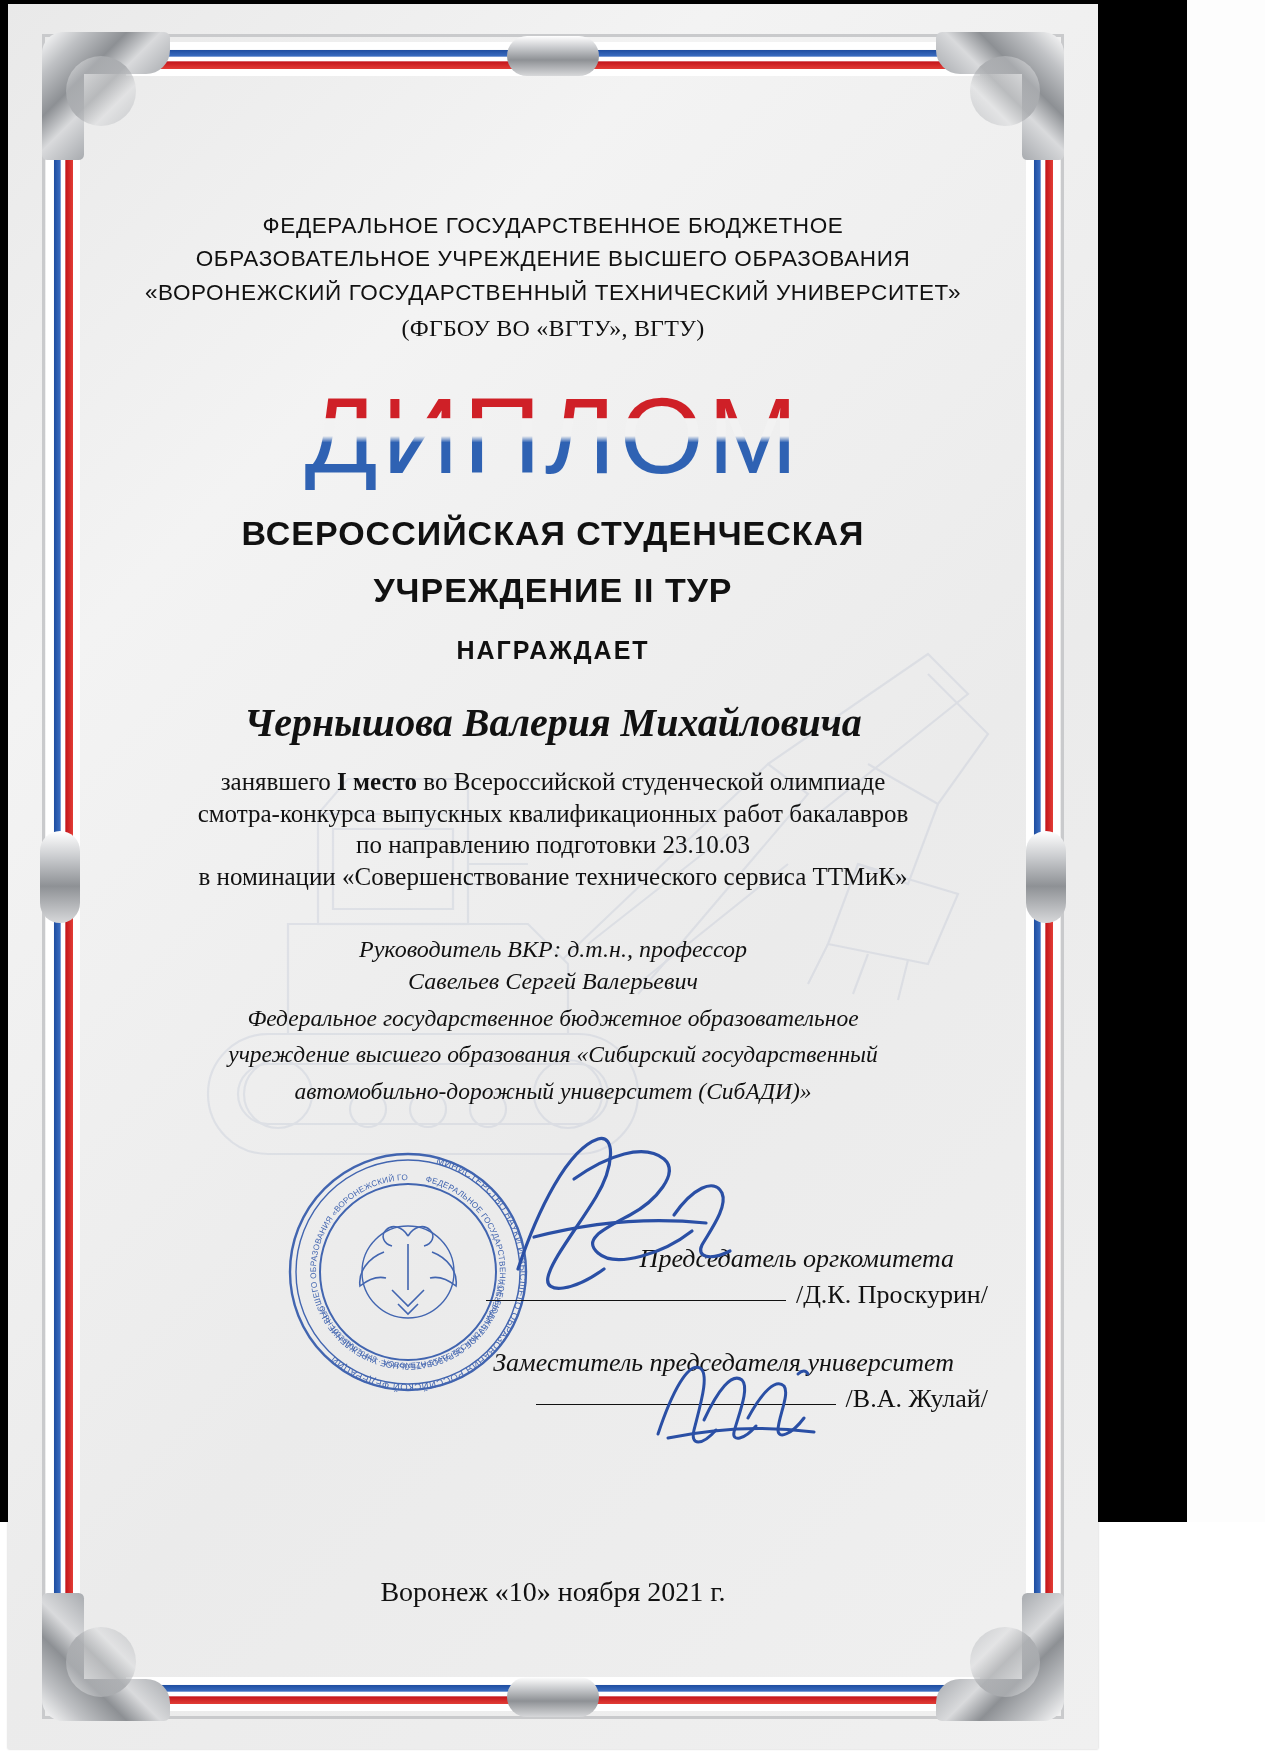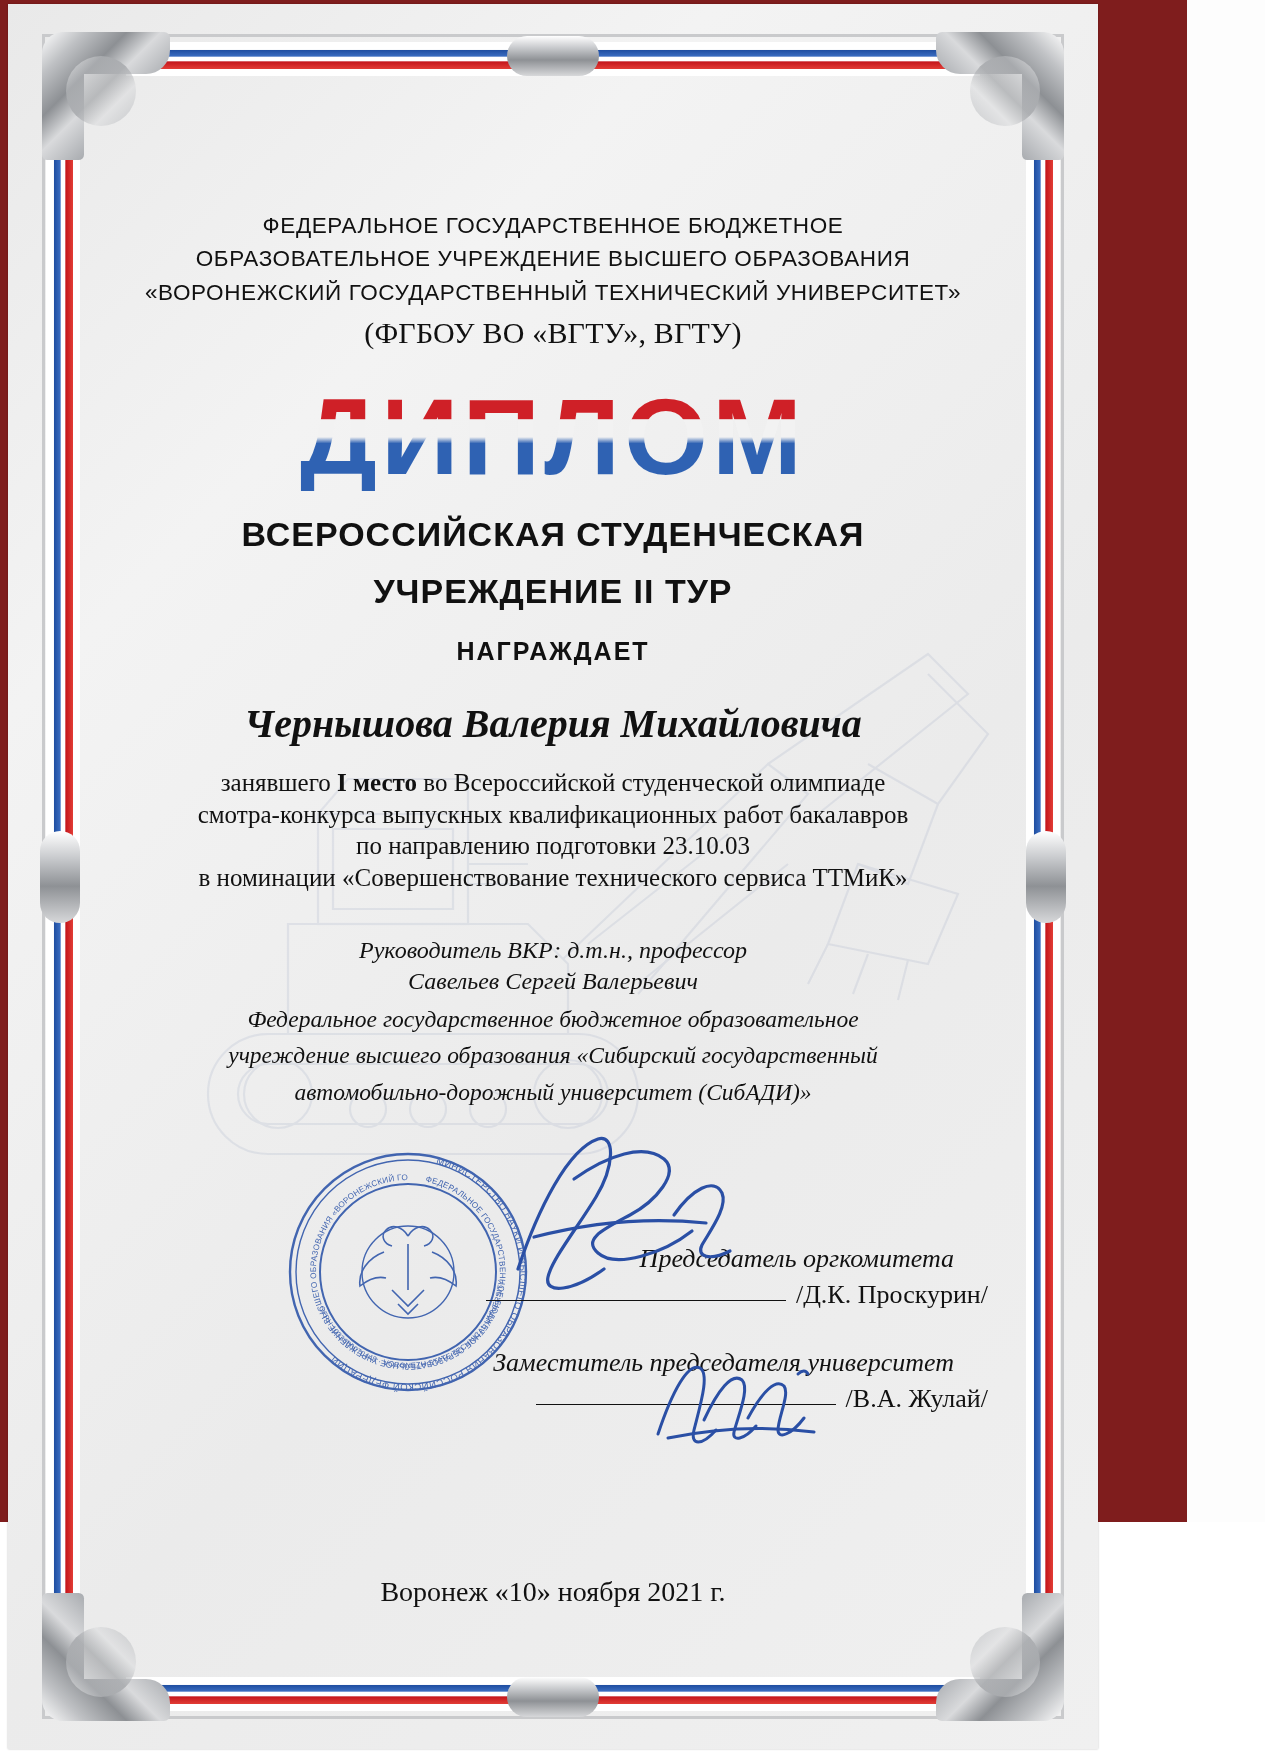--- a/index.html
+++ b/index.html
@@ -12,21 +12,21 @@
     height: 1755px;
     font-family: "Liberation Serif", serif;
     overflow: hidden;
   }
 
   
   #scan {
     position: relative;
     width: 1265px;
     height: 1522px;
-    background: #7f1d1d;
+    background: #000000;
   }
   
   #scan .scan-edge {
     position: absolute;
     top: 0; right: 0;
     width: 78px; height: 100%;
     background: #fdfdfd;
     z-index: 40;
   }
   #certificate {
@@ -124,29 +124,29 @@
   .org-line {
     font-family: "Liberation Sans", sans-serif;
     font-size: 22.5px;
     letter-spacing: .6px;
     color: #111;
     line-height: 1.48;
     white-space: nowrap;
   }
   .org-line.small {
     font-family: "Liberation Serif", serif;
-    font-size: 30px;
+    font-size: 24px;
     letter-spacing: .2px;
     margin-top: 2px;
   }
 
   .diploma-word {
-    margin-top: 28px;
+    margin-top: 36px;
     font-family: "Liberation Sans", sans-serif;
-    font-weight: bold;
+    font-weight: normal;
     font-size: 108px;
     line-height: 1;
     letter-spacing: 4px;
     background: linear-gradient(to bottom,
         #cf2027 0%, #cf2027 33%,
         #f2f2f2 34%, #f2f2f2 50%,
         #2f62b3 56%, #2f62b3 100%);
     -webkit-background-clip: text;
     background-clip: text;
     color: transparent;

